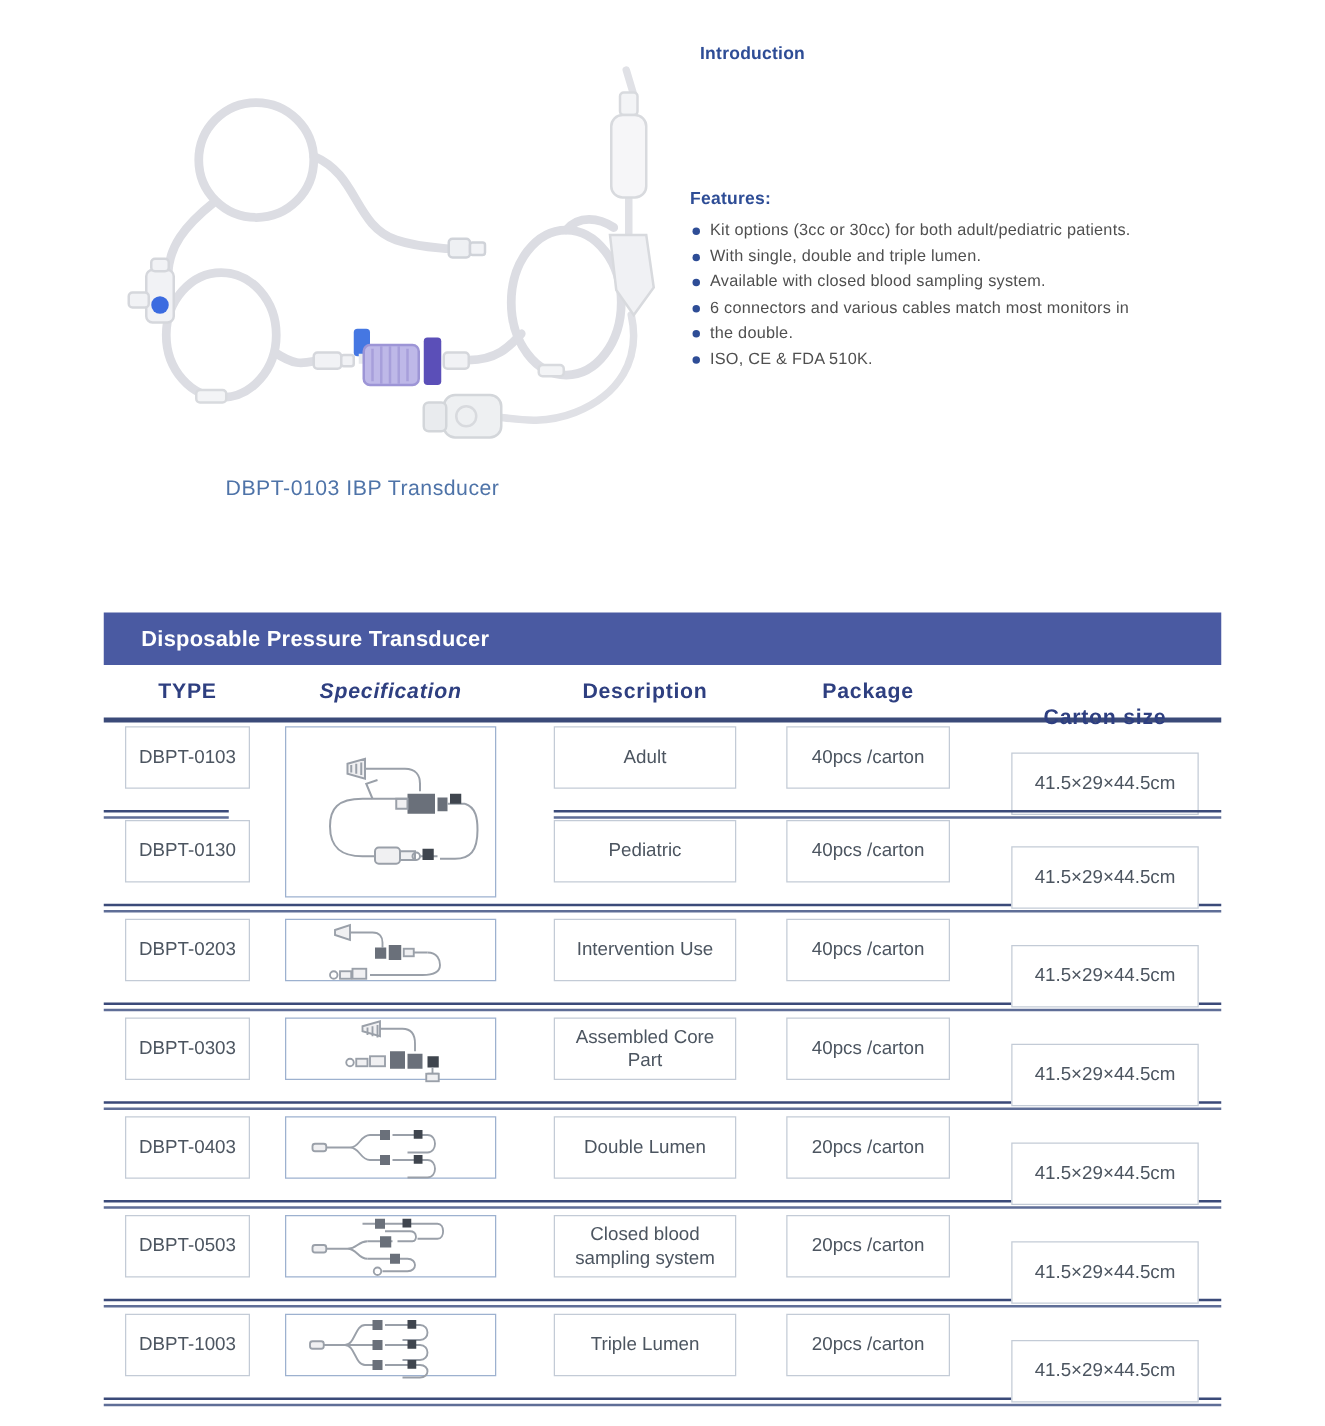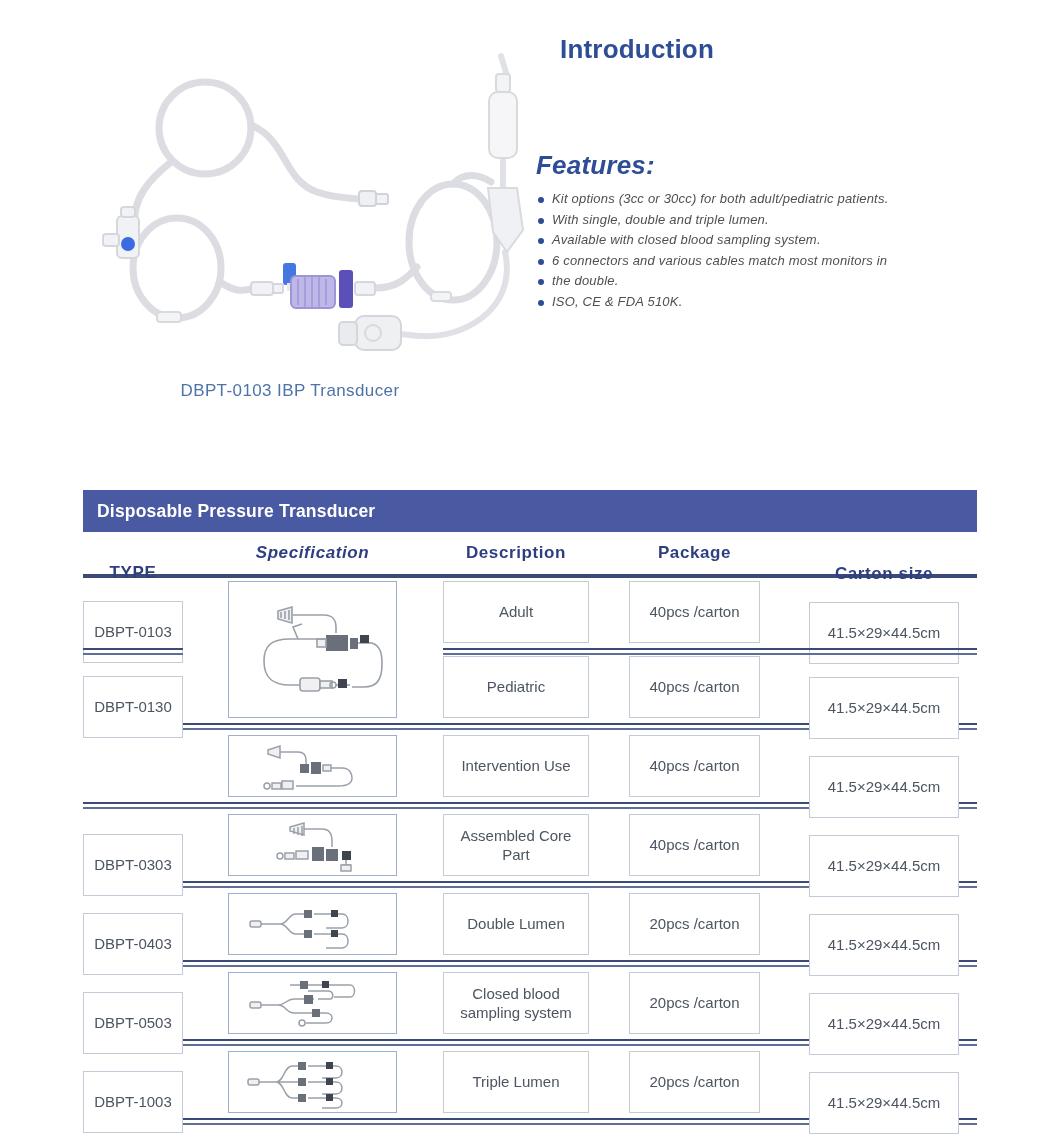--- a/index.html
+++ b/index.html
@@ -8,61 +8,61 @@
     font-family:"Liberation Sans", sans-serif;overflow:hidden;
   }
   
   .photo-wrap{position:absolute;left:55px;top:20px;width:490px;height:355px;}
   .caption{
     position:absolute;left:110px;top:381px;width:360px;text-align:center;
     font-size:17px;letter-spacing:.4px;color:var(--caption-blue,#4e73a8);
   }
   
   .intro{position:absolute;left:560px;top:34px;width:420px;}
-  .features{position:absolute;left:536px;top:150px;width:432px;font-style:italic;}
+  .features{position:absolute;left:552px;top:150px;width:432px;}
   .blue-title{
-    margin:0 0 6px 0;font-size:26px;font-weight:bold;color:var(--accent-blue,#2e4d96);
+    margin:0 0 6px 0;font-size:14px;font-weight:bold;color:var(--accent-blue,#2e4d96);
     letter-spacing:.2px;
   }
   .intro p{
     margin:4px 0 0 0;font-size:14.5px;line-height:23px;color:var(--body-text,#4f4f4f);
     text-align:justify;letter-spacing:.2px;
   }
   .features ul{list-style:none;margin:8px 0 0 0;padding:0;}
   .features li{
     position:relative;padding-left:16px;font-size:13px;line-height:20.5px;
     color:var(--body-text,#4f4f4f);letter-spacing:.2px;
   }
   .features li::before{
     content:"";position:absolute;left:2px;top:8px;width:6px;height:6px;border-radius:50%;
     background:var(--accent-blue,#2e4d96);
   }
   
   .spec-table{position:absolute;left:83px;top:490px;width:894px;}
   .band{
     height:42px;background:var(--band-bg,#4a5aa2);color:#fff;font-weight:bold;
-    font-size:17.5px;line-height:42px;padding-left:14px;box-sizing:border-box;
+    font-size:17.5px;line-height:42px;padding-left:30px;box-sizing:border-box;
     letter-spacing:.2px;
   }
   .t-cols{position:relative;height:42px;border-bottom:4px solid var(--divider-navy,#41507f);}
   .th{
     position:absolute;top:0;height:42px;display:flex;align-items:center;justify-content:center;
     font-weight:bold;font-size:17px;color:var(--header-text,#2e3f80);letter-spacing:.6px;
   }
   .t-body{padding-top:3px;}
   .t-row{position:relative;height:62px;}
   .t-group{position:relative;height:137px;}
   .g-row2{position:absolute;left:0;top:75px;width:100%;height:62px;}
   .cell{
-    position:absolute;top:0;height:62px;box-sizing:border-box;background:#fff;
+    position:absolute;top:0;height:50px;box-sizing:border-box;background:#fff;
     border:1px solid var(--cell-border,#c3cbd6);
     display:flex;align-items:center;justify-content:center;
     font-size:15px;color:#4c5560;text-align:center;line-height:1.3;padding:0 8px;
   }
-  .c-type{left:0;width:100px;margin-top:20px;}
+  .c-type{left:17px;width:100px;}
   .c-spec{left:145px;width:169px;border-color:var(--spec-border,#9db1cf);padding:0;font-style:italic;}
   .c-spec.tall{height:137px;}
   .c-desc{left:360px;width:146px;}
   .c-pkg{left:546px;width:131px;}
   .c-carton{left:726px;width:150px;margin-top:21px;}
   .t-div{
     height:3px;margin:5px 0;
     border-top:2px solid var(--divider-navy,#3b4a79);
     border-bottom:2px solid #5f6e97;
   }
@@ -194,20 +194,21 @@
             <path d="M98 96 H112"></path>
             <rect x="100" y="90" width="9" height="9" fill="#3f454e" stroke="none"></rect>
             <circle cx="95" cy="96" r="3"></circle>
           </svg>
         </div>
       </div>
 
       <div class="t-div"></div>
 
       <div class="t-row">
+        <div class="cell c-type">DBPT-0203</div>
         <div class="cell c-spec">
           <svg width="150" height="56" viewBox="0 0 150 56" fill="none" stroke="#9aa0a9" stroke-width="1.5">
             <path d="M30 12 L42 8 L42 20 L30 16 Z" fill="#f0f0f2"></path>
             <path d="M42 14 H60 C66 14 68 18 68 22 V26"></path>
             <rect x="62" y="26" width="9" height="9" fill="#6a707a" stroke="none"></rect>
             <rect x="73" y="24" width="10" height="12" fill="#6a707a" stroke="none"></rect>
             <rect x="85" y="27" width="8" height="6" fill="#f0f0f2"></rect>
             <path d="M93 30 H104"></path>
             <path d="M104 30 C112 30 114 36 114 40 C114 46 108 48 100 48 H58"></path>
             <rect x="44" y="43" width="11" height="8" fill="#f0f0f2"></rect>

